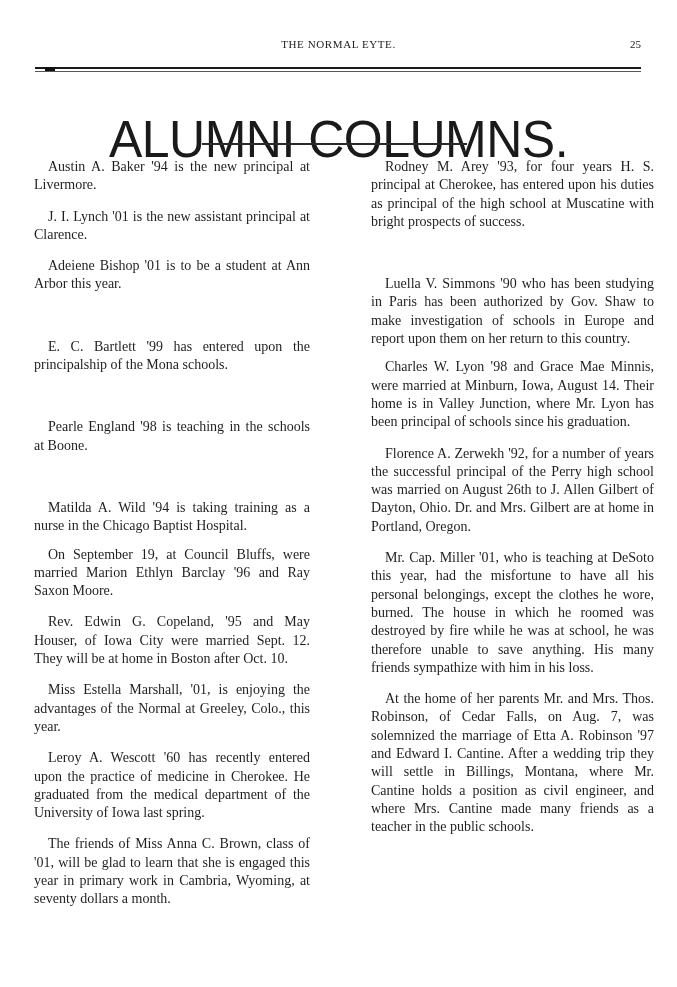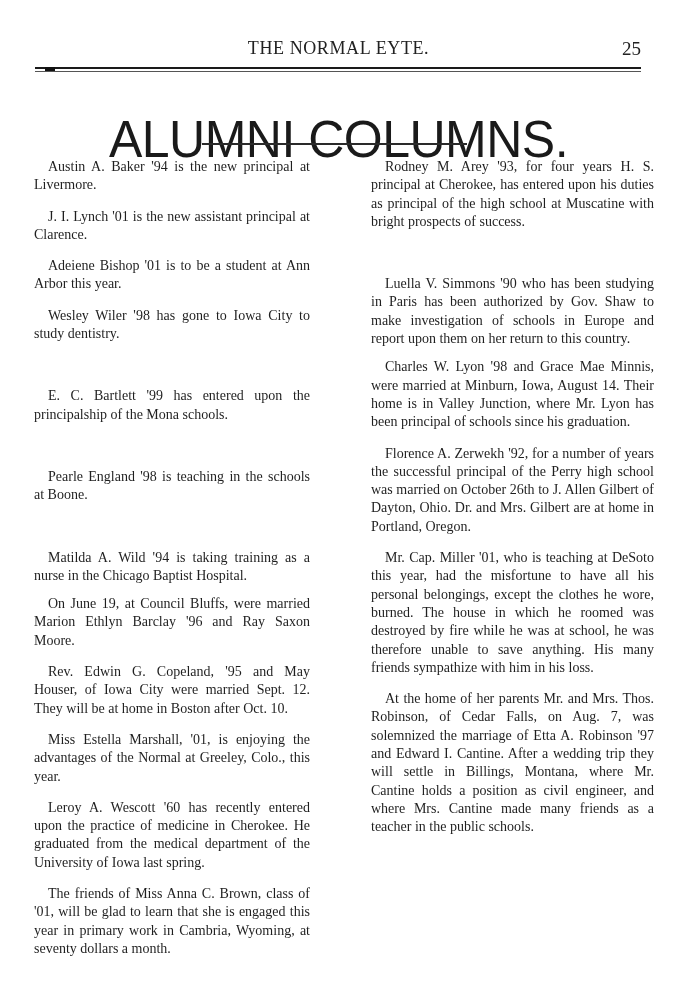--- a/index.html
+++ b/index.html
@@ -22,30 +22,30 @@
       width: 677px;
       height: 20px;
     }
     .running-title {
       position: absolute;
       left: 0;
       width: 677px;
       top: 0;
       text-align: center;
       font-family: "Liberation Serif", serif;
-      font-size: 18px;
+      font-size: 11px;
       letter-spacing: 0.6px;
       color: #222;
     }
     .page-number {
       position: absolute;
       right: 36px;
       top: 0;
       font-family: "Liberation Serif", serif;
-      font-size: 19px;
+      font-size: 11px;
       color: #222;
     }
     .head-rule {
       position: absolute;
       top: 67px;
       left: 35px;
       width: 606px;
       height: 6px;
     }
     .head-rule .thick {
@@ -127,31 +127,30 @@
   <div class="thin"></div>
 </div>
 
 <h1 class="section-title">ALUMNI COLUMNS.</h1>
 <div class="title-rule"></div>
 
 <div class="column col-left">
   <p>Austin A. Baker '94 is the new principal at Livermore.</p>
   <p>J. I. Lynch '01 is the new assistant principal at Clarence.</p>
   <p>Adeiene Bishop '01 is to be a student at Ann Arbor this year.</p>
-  <p>Wesley Wiler '98 has gone to Iowa City to study dentistry.</p>
   <p class="tight">E. C. Bartlett '99 has entered upon the principalship of the Mona schools.</p>
   <p class="tight">Pearle England '98 is teaching in the schools at Boone.</p>
   <p class="tight">Matilda A. Wild '94 is taking training as a nurse in the Chicago Baptist Hospital.</p>
-  <p>On June 19, at Council Bluffs, were married Marion Ethlyn Barclay '96 and Ray Saxon Moore.</p>
+  <p>On September 19, at Council Bluffs, were married Marion Ethlyn Barclay '96 and Ray Saxon Moore.</p>
   <p>Rev. Edwin G. Copeland, '95 and May Houser, of Iowa City were married Sept. 12. They will be at home in Boston after Oct. 10.</p>
   <p>Miss Estella Marshall, '01, is enjoying the advantages of the Normal at Greeley, Colo., this year.</p>
   <p>Leroy A. Wescott '60 has recently entered upon the practice of medicine in Cherokee. He graduated from the medical department of the University of Iowa last spring.</p>
   <p>The friends of Miss Anna C. Brown, class of '01, will be glad to learn that she is en­gaged this year in primary work in Cambria, Wyoming, at seventy dollars a month.</p>
 </div>
 
 <div class="column col-right">
   <p>Rodney M. Arey '93, for four years H. S. principal at Cherokee, has entered upon his duties as principal of the high school at Mus­catine with bright prospects of success.</p>
   <p class="tight">Luella V. Simmons '90 who has been study­ing in Paris has been authorized by Gov. Shaw to make investigation of schools in Europe and report upon them on her return to this country.</p>
   <p>Charles W. Lyon '98 and Grace Mae Min­nis, were married at Minburn, Iowa, August 14. Their home is in Valley Junction, where Mr. Lyon has been principal of schools since his graduation.</p>
-  <p>Florence A. Zerwekh '92, for a number of years the successful principal of the Perry high school was married on October 26th to J. Allen Gilbert of Dayton, Ohio. Dr. and Mrs. Gilbert are at home in Portland, Oregon.</p>
+  <p>Florence A. Zerwekh '92, for a number of years the successful principal of the Perry high school was married on August 26th to J. Allen Gilbert of Dayton, Ohio. Dr. and Mrs. Gilbert are at home in Portland, Oregon.</p>
   <p>Mr. Cap. Miller '01, who is teaching at DeSoto this year, had the misfortune to have all his personal belongings, except the clothes he wore, burned. The house in which he roomed was destroyed by fire while he was at school, he was therefore unable to save any­thing. His many friends sympathize with him in his loss.</p>
   <p>At the home of her parents Mr. and Mrs. Thos. Robinson, of Cedar Falls, on Aug. 7, was solemnized the marriage of Etta A. Rob­inson '97 and Edward I. Cantine. After a wedding trip they will settle in Billings, Mon­tana, where Mr. Cantine holds a position as civil engineer, and where Mrs. Cantine made many friends as a teacher in the public schools.</p>
 </div>
 
 </body></html>

